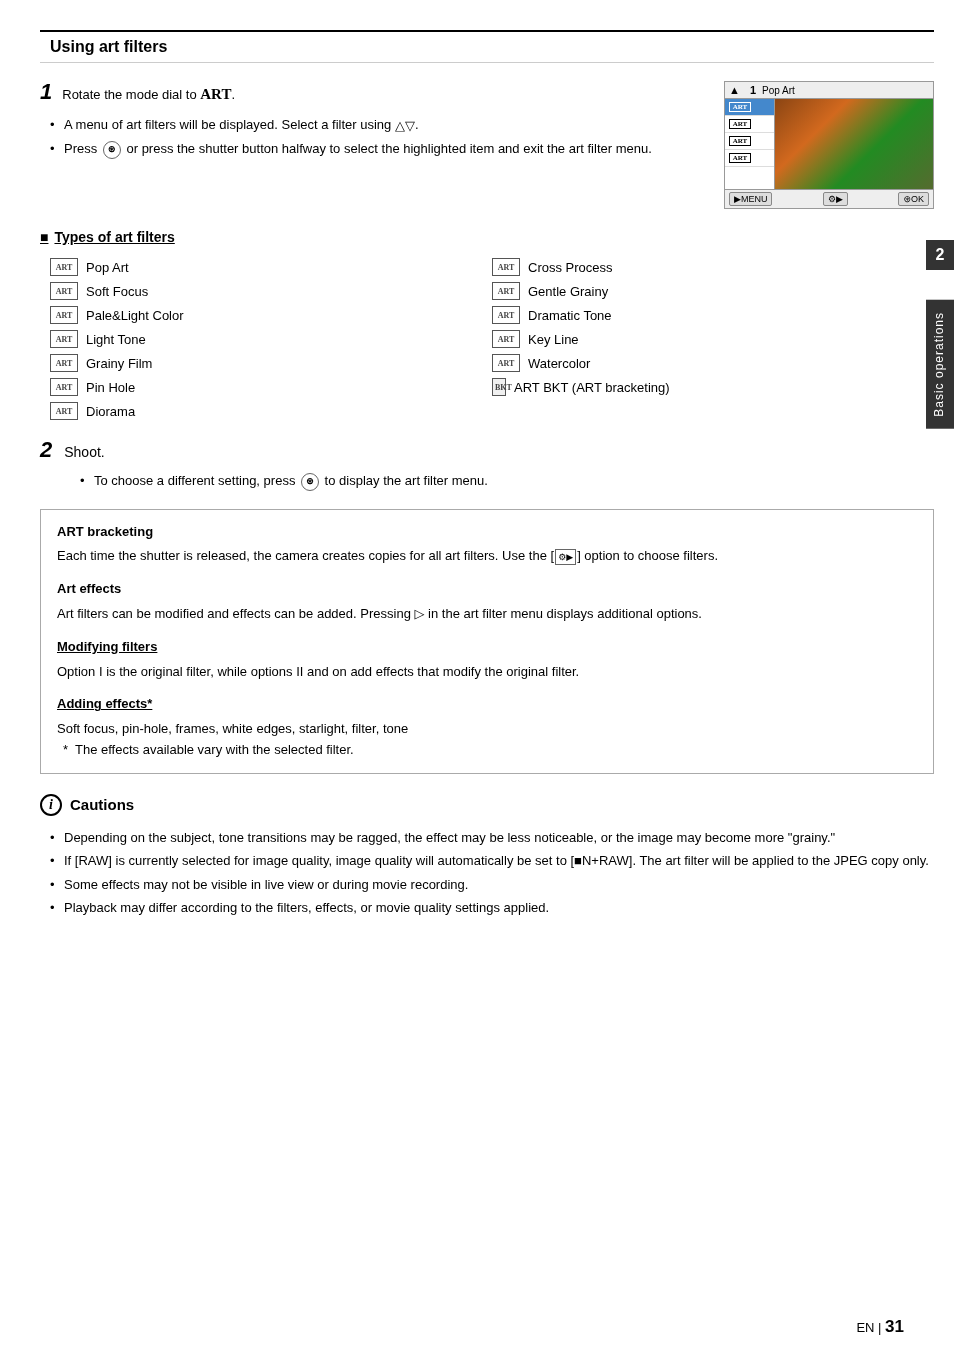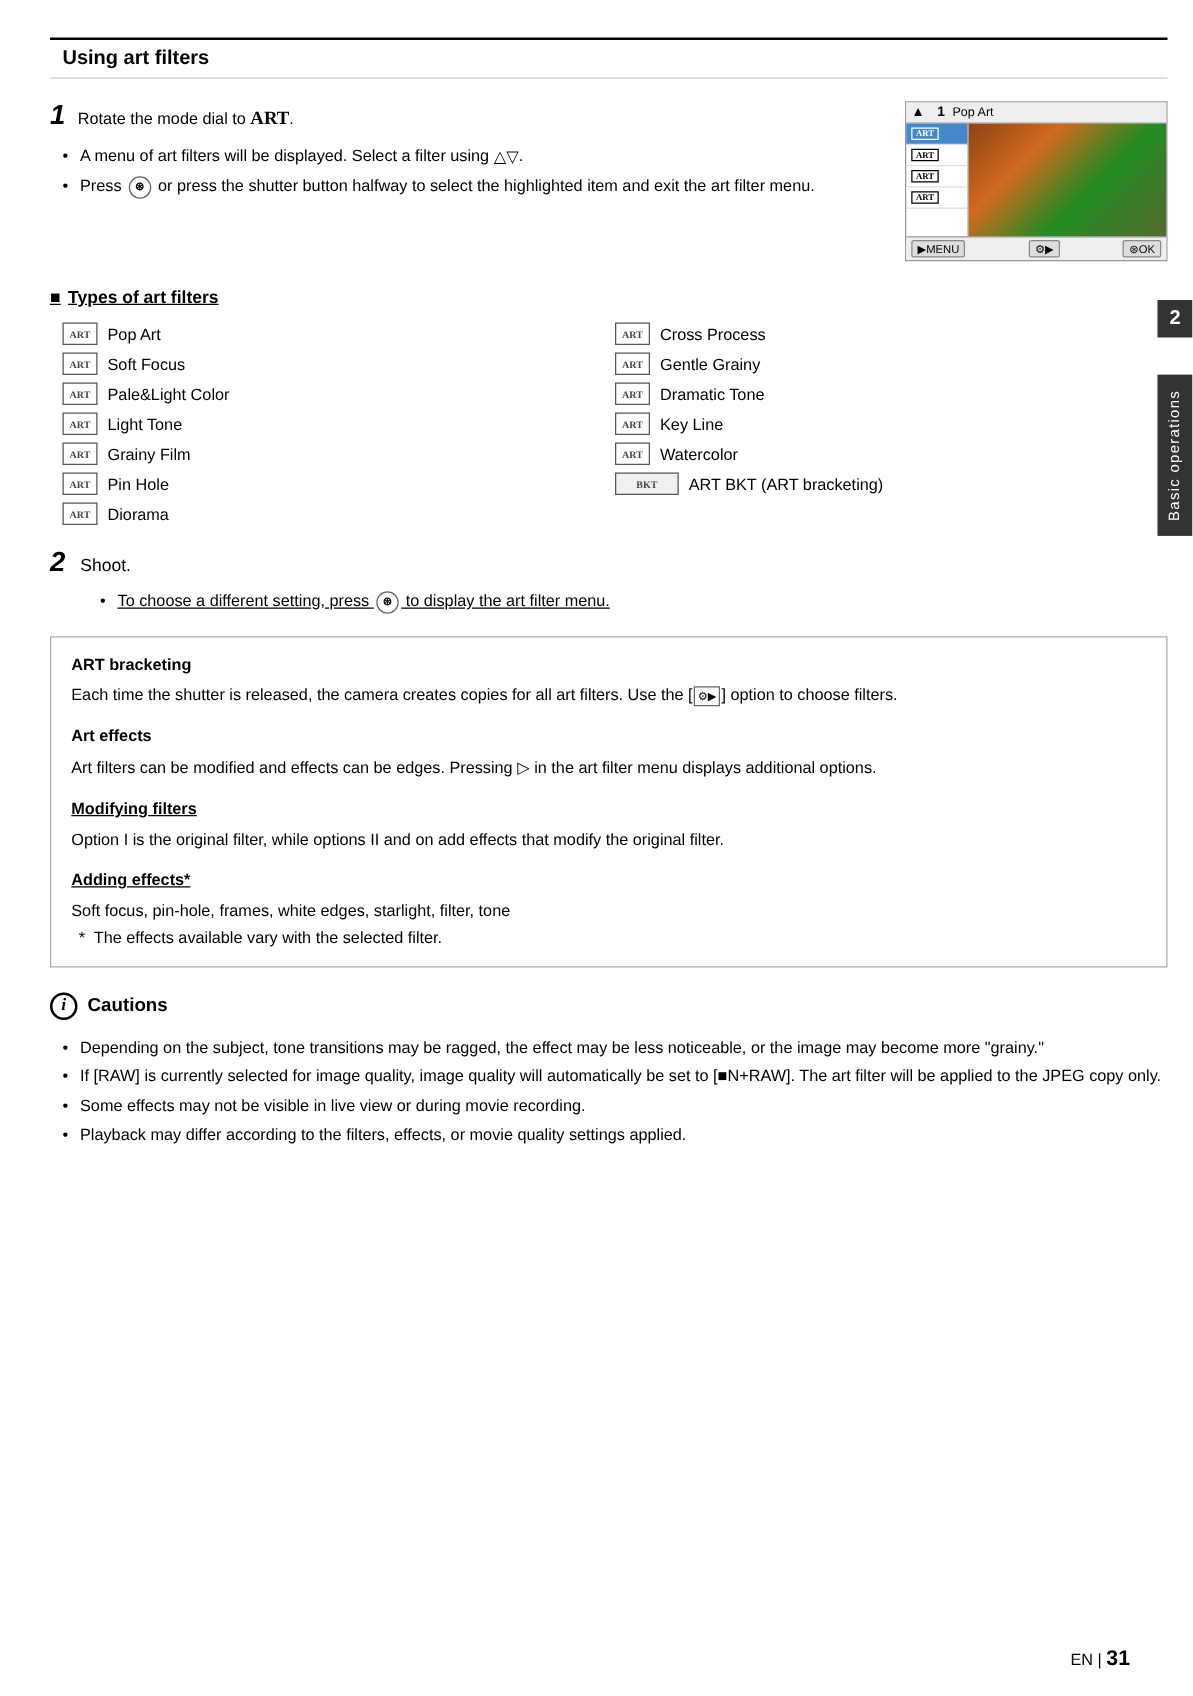--- a/index.html
+++ b/index.html
@@ -174,21 +174,21 @@
       flex-shrink: 0;
       color: #444;
     }
     .art-icon-bkt {
       display: inline-block;
       border: 1px solid #555;
       font-size: 8px;
       padding: 0 2px;
       font-weight: bold;
       font-family: serif;
-      width: 51px;
+      width: 14px;
       height: 18px;
       text-align: center;
       line-height: 18px;
       margin-right: 8px;
       flex-shrink: 0;
       color: #444;
       background: #f0f0f0;
     }
     
     .info-box {
@@ -420,35 +420,35 @@
         </div>
       </div>
     </div>
   </div>
 
   <div style="margin-bottom: 14px;">
     <div style="display:flex; align-items:baseline; margin-bottom:6px;">
       <span class="step-number">2</span>
       <span style="font-size:14px; margin-left:2px;">Shoot.</span>
     </div>
-    <div style="margin-left:30px;text-decoration:underline;">
+    <div style="margin-left:30px;">
       <ul class="bullet-list">
         <li>To choose a different setting, press <span class="inline-ok">⊛</span> to display the art filter menu.</li>
       </ul>
     </div>
   </div>
 
   <div class="info-box">
     <div class="info-box-section">
       <div class="info-box-title">ART bracketing</div>
       <div>Each time the shutter is released, the camera creates copies for all art filters. Use the [<span class="bracket-sym">⚙▶</span>] option to choose filters.</div>
     </div>
     <div class="info-box-section">
       <div class="info-box-title">Art effects</div>
-      <div>Art filters can be modified and effects can be edges. Pressing ▷ in the art filter menu displays additional options.</div>
+      <div>Art filters can be modified and effects can be added. Pressing ▷ in the art filter menu displays additional options.</div>
     </div>
     <div class="info-box-section">
       <div class="info-box-title underline">Modifying filters</div>
       <div>Option I is the original filter, while options II and on add effects that modify the original filter.</div>
     </div>
     <div class="info-box-section">
       <div class="info-box-title underline">Adding effects*</div>
       <div>Soft focus, pin-hole, frames, white edges, starlight, filter, tone</div>
       <div class="indent-star">The effects available vary with the selected filter.</div>
     </div>

